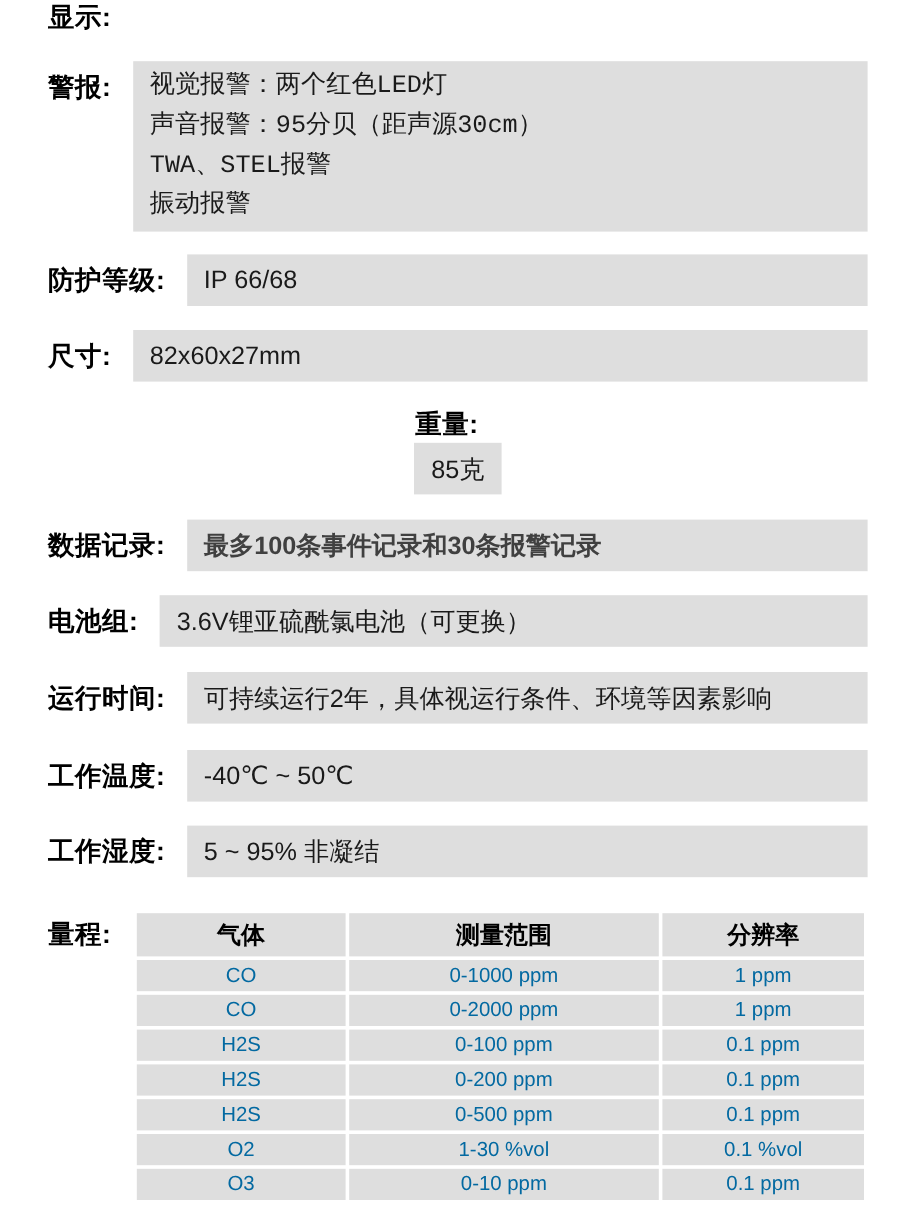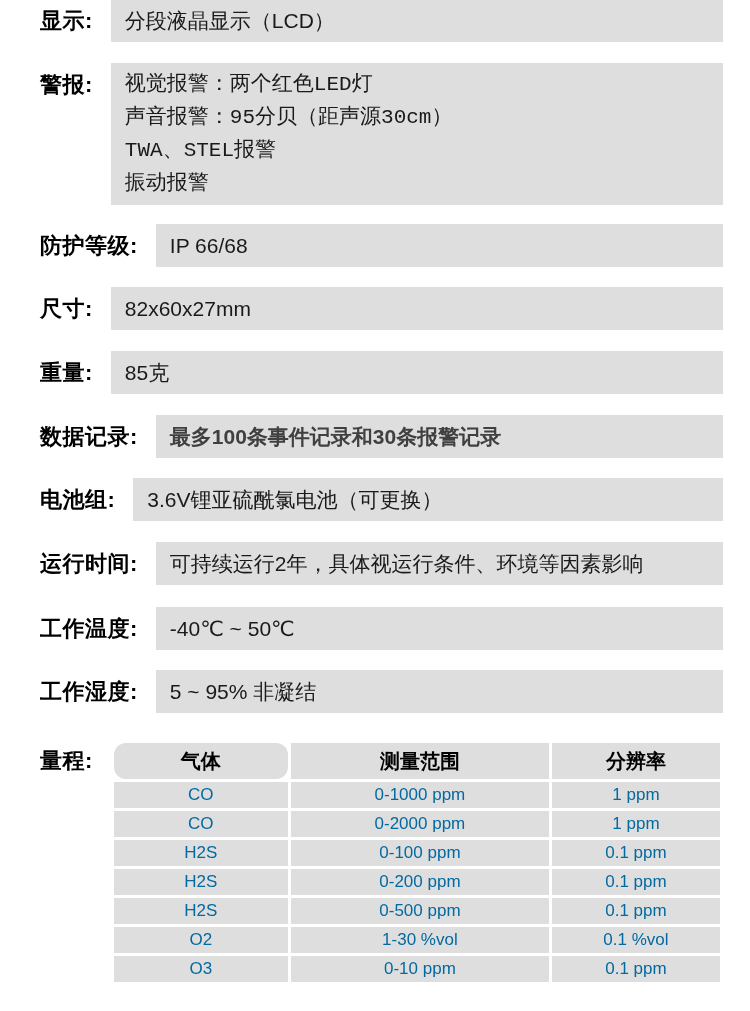--- a/index.html
+++ b/index.html
@@ -59,21 +59,21 @@
     line-height: 33px;
     white-space: nowrap;
     font-family: Liberation Mono, monospace;
   }
   .r1 .spec-box { min-height: 42px; }
   .r1  { margin-bottom: 21px; }
   .r2  { margin-bottom: 19px; }
   .r2 .spec-label { line-height: 43px; }
   .r3  { margin-bottom: 20px; text-align: right; }
   .r4  { margin-bottom: 21px; }
-  .r5  { margin-bottom: 21px; }
+  .r5  { margin-bottom: 21px; flex-direction: column; }
   .r6  { margin-bottom: 20px; }
   .r7  { margin-bottom: 21px; }
   .r8  { margin-bottom: 22px; }
   .r9  { margin-bottom: 20px; }
   .r10 { margin-bottom: 27px; }
   
   .range-row .spec-label { line-height: 42px; }
   .range-table {
     flex: 1 1 auto;
     border-collapse: separate;
@@ -90,33 +90,32 @@
     font-size: 20px;
     font-weight: 700;
     color: #000000;
     height: 36px;
   }
   .range-table td {
     font-size: 17px;
     color: #0369a1;
     height: 26px;
   }
-  .col-gas    { width: 29%; border-radius: 12px; }
+  .col-gas    { width: 29%; }
   .col-range  { width: 43%; }
   .col-res    { width: 28%; }
 </style>
 </head>
 <body>
 
 <div class="page">
   <div class="content">
 
     <div class="spec-row r1">
       <div class="spec-label">显示:</div>
-      <div class="spec-box">分段液晶显示（LCD）</div>
     </div>
 
     <div class="spec-row r2 top-align">
       <div class="spec-label">警报:</div>
       <div class="spec-box multiline">
         <div class="alert-line">视觉报警：两个红色LED灯</div>
         <div class="alert-line">声音报警：95分贝（距声源30cm）</div>
         <div class="alert-line">TWA、STEL报警</div>
         <div class="alert-line">振动报警</div>
       </div>

